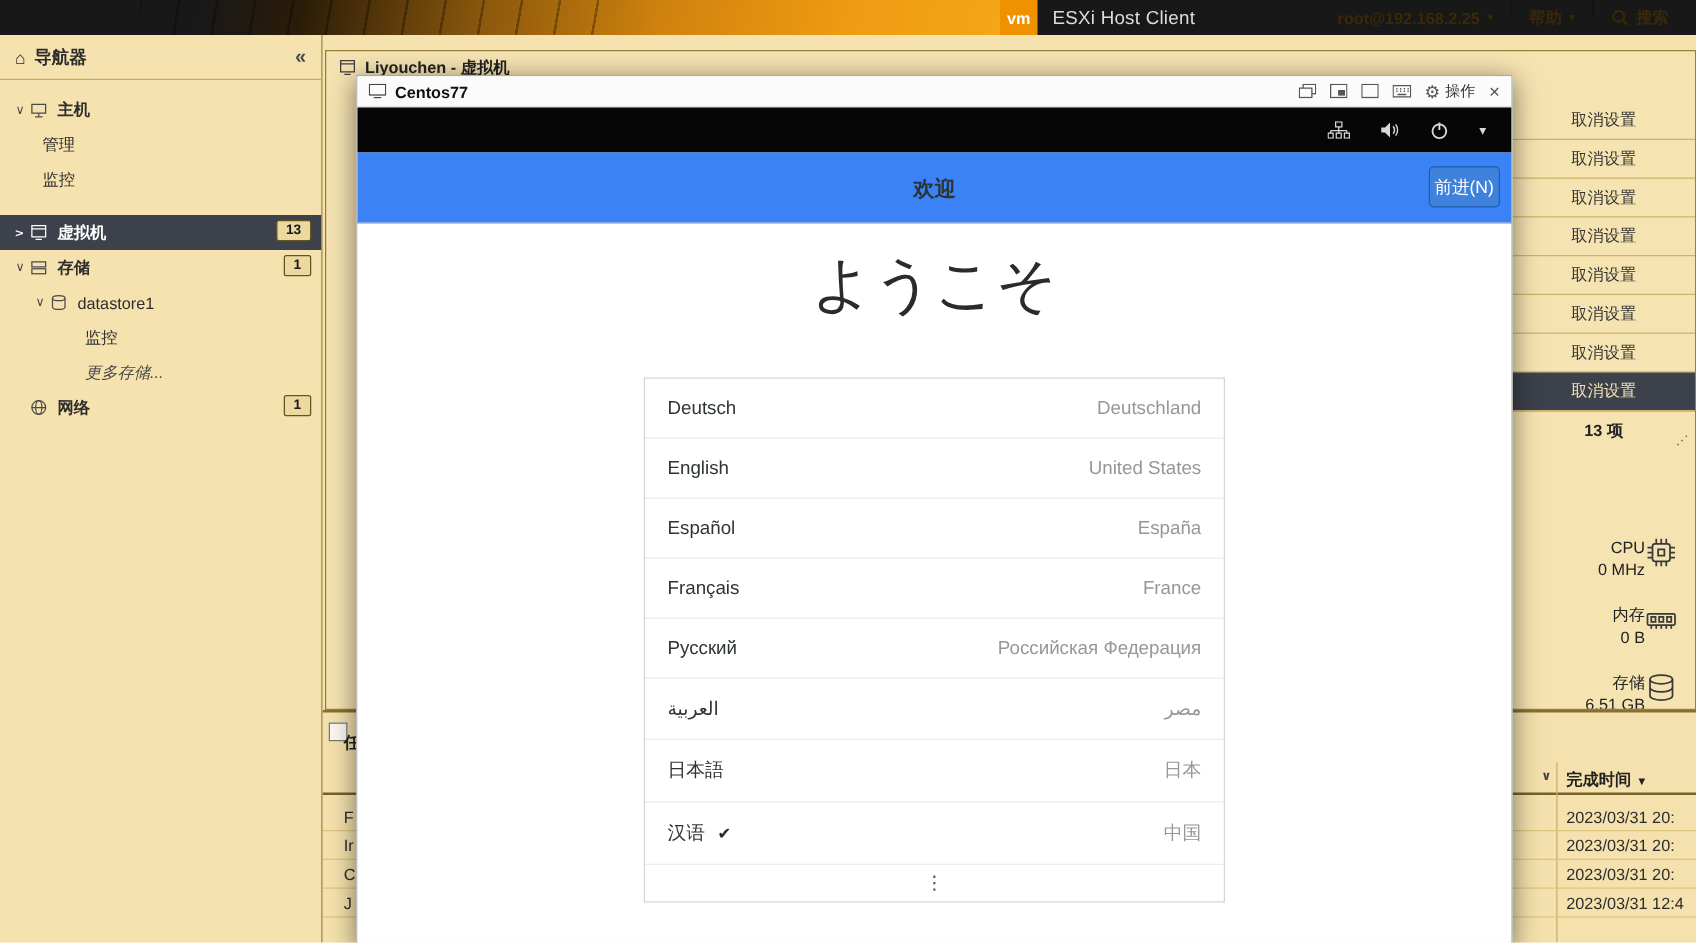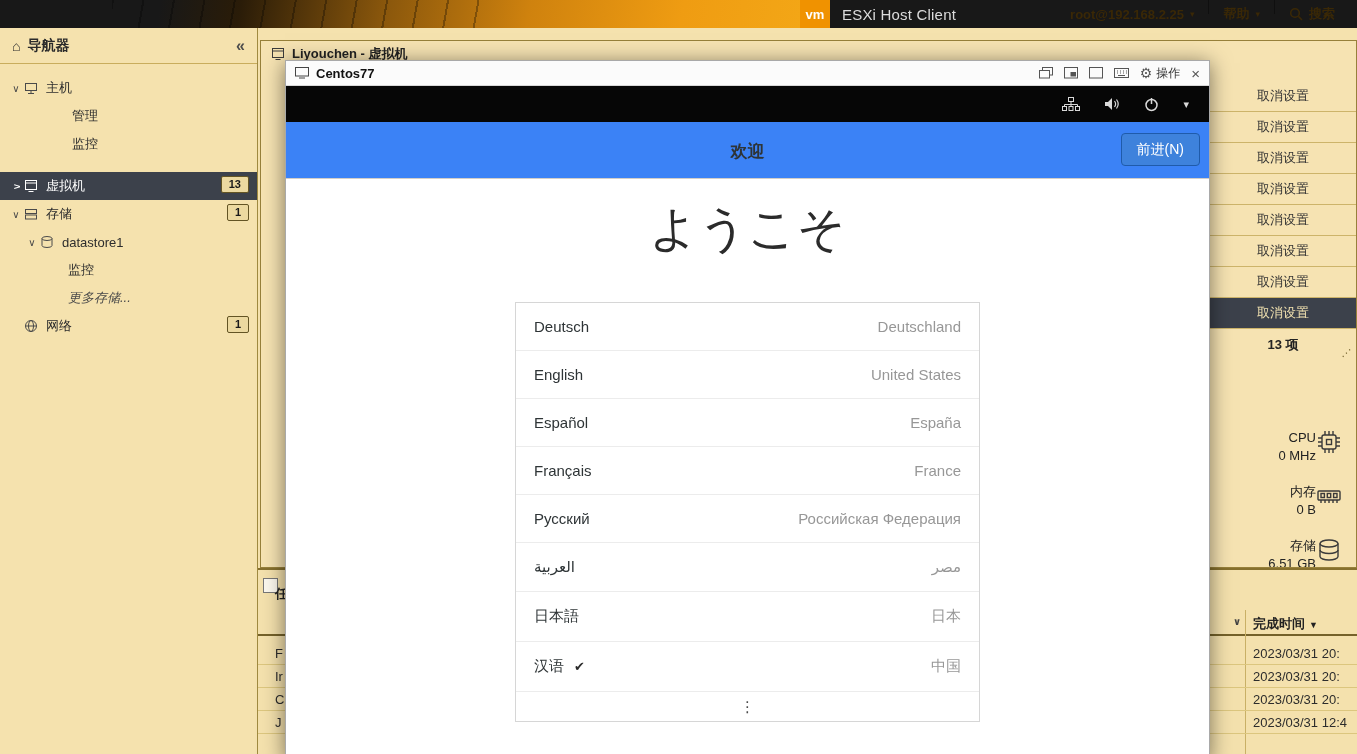--- a/index.html
+++ b/index.html
@@ -31,22 +31,22 @@
   .sb-header{height:36px;display:flex;align-items:center;padding:0 12px;gap:7px;
              font-weight:bold;font-size:14px;border-bottom:1px solid #c9ad5d;color:#2b2b2b}
   .sb-collapse{margin-left:auto;font-size:16px;color:#4c4c4c;cursor:pointer}
   .tree{padding-top:10px}
   .trow{height:28px;display:flex;align-items:center;padding:0 8px;font-size:13px;
         position:relative;cursor:pointer;color:#2d2d2d}
   .trow .arrow{width:16px;flex:0 0 16px;font-size:10px;color:#4a4a4a;text-align:center}
   .arrow.closed{transform:rotate(-90deg)}
   .trow .ticon{width:18px;flex:0 0 18px;display:flex;align-items:center;color:#4a4a4a}
   .trow .tlabel{margin-left:4px;white-space:nowrap}
-  .lvl0 .tlabel{font-weight:normal}
-  .indent1{padding-left:68px}
+  .lvl0 .tlabel{font-weight:bold}
+  .indent1{padding-left:30px}
   .indent1b{padding-left:24px}
   .indent2{padding-left:64px}
   .muted-italic .tlabel{font-style:italic;color:#4a4a4a;font-weight:normal}
   .bold .tlabel{font-weight:normal}
   .badge{position:absolute;right:8px;top:4px;background:#ecd9a0;border:1px solid #635424;
          border-radius:2px;font-size:11px;font-weight:bold;padding:2px 7px;color:#1a1a1a;line-height:1}
   .trow.selected{background:#3c414b;color:#fff}
   .trow.selected .arrow,.trow.selected .ticon{color:#fff}
   .tspacer{height:14px}
 
@@ -98,21 +98,21 @@
   .c-ctrl{display:flex;align-items:center;cursor:pointer;color:#555}
   .c-actions{display:flex;gap:4px;font-size:12px;color:#333;align-items:center;cursor:pointer}
   .gear{font-size:14px;color:#555}
   .c-close{font-size:15px;cursor:pointer;color:#555}
   .c-black{height:36px;background:#060606;display:flex;align-items:center;
            justify-content:flex-end;gap:24px;padding-right:20px}
   .caret-w{color:#d9d9d9;font-size:11px;cursor:pointer}
   .inst-header{height:57px;background:#3b82f6;border-bottom:1px solid #d2cec8;position:relative}
   .inst-title{position:absolute;left:0;right:0;top:18px;text-align:center;font-size:17px;
               font-weight:bold;color:#2e3436}
-  .btn-continue{position:absolute;right:9px;top:11px;height:33px;padding:0 15px;
+  .btn-continue{position:absolute;right:9px;top:11px;height:33px;padding:0 4px;
                 background:#3e82dc;border:1px solid #1f5bab;border-radius:4px;color:#fff;
                 font-size:14px;display:flex;align-items:center;cursor:pointer}
   .inst-body{background:#fff;height:582px;overflow:hidden;padding-top:26px}
   .big-welcome{text-align:center;font-size:48px;line-height:47px;color:#2b2b2b}
   .lang-list{width:465px;margin:50px auto 0;border:1px solid #d6d6d6;background:#fff}
   .lang-row{display:flex;justify-content:space-between;align-items:center;
             padding:15px 18px;border-top:1px solid #ececec;font-size:15px;cursor:pointer}
   .lang-row:first-child{border-top:none}
   .lang-name{color:#2e3436;display:flex;align-items:center}
   .lang-check{margin-left:10px;font-size:13px;color:#2b2b2b}

